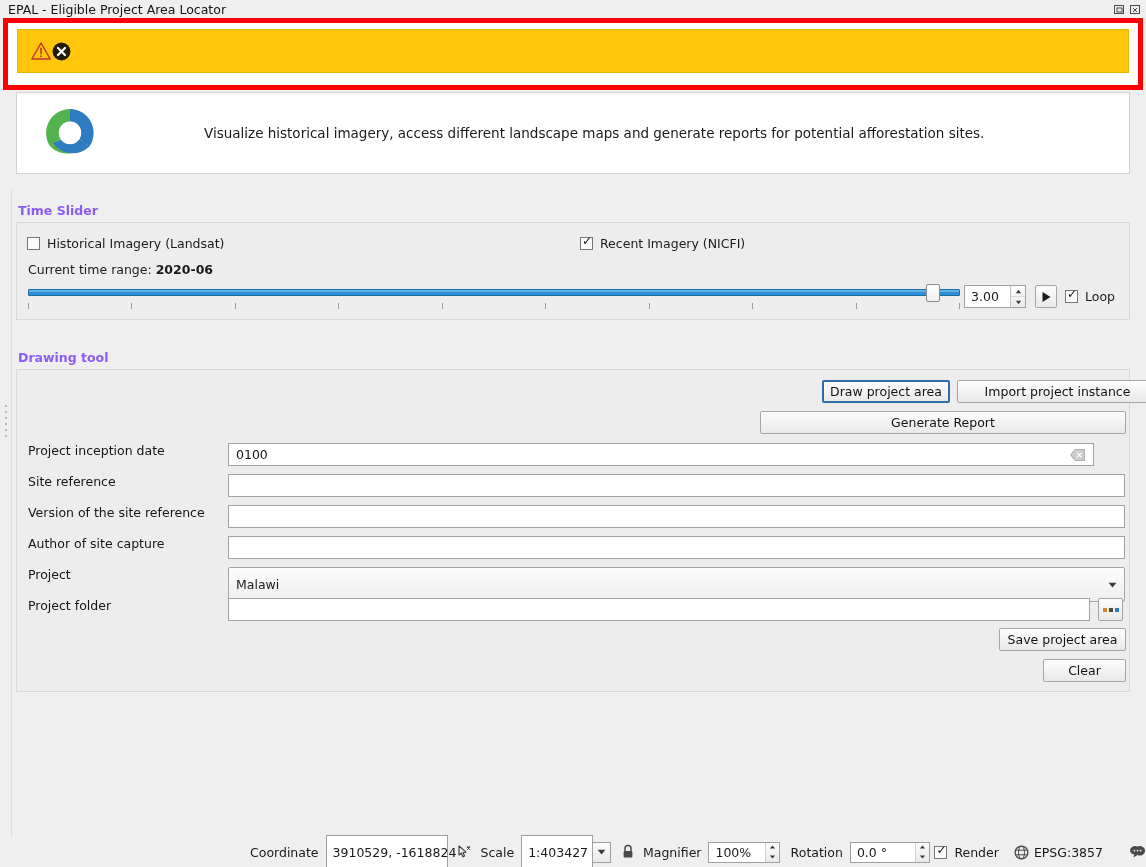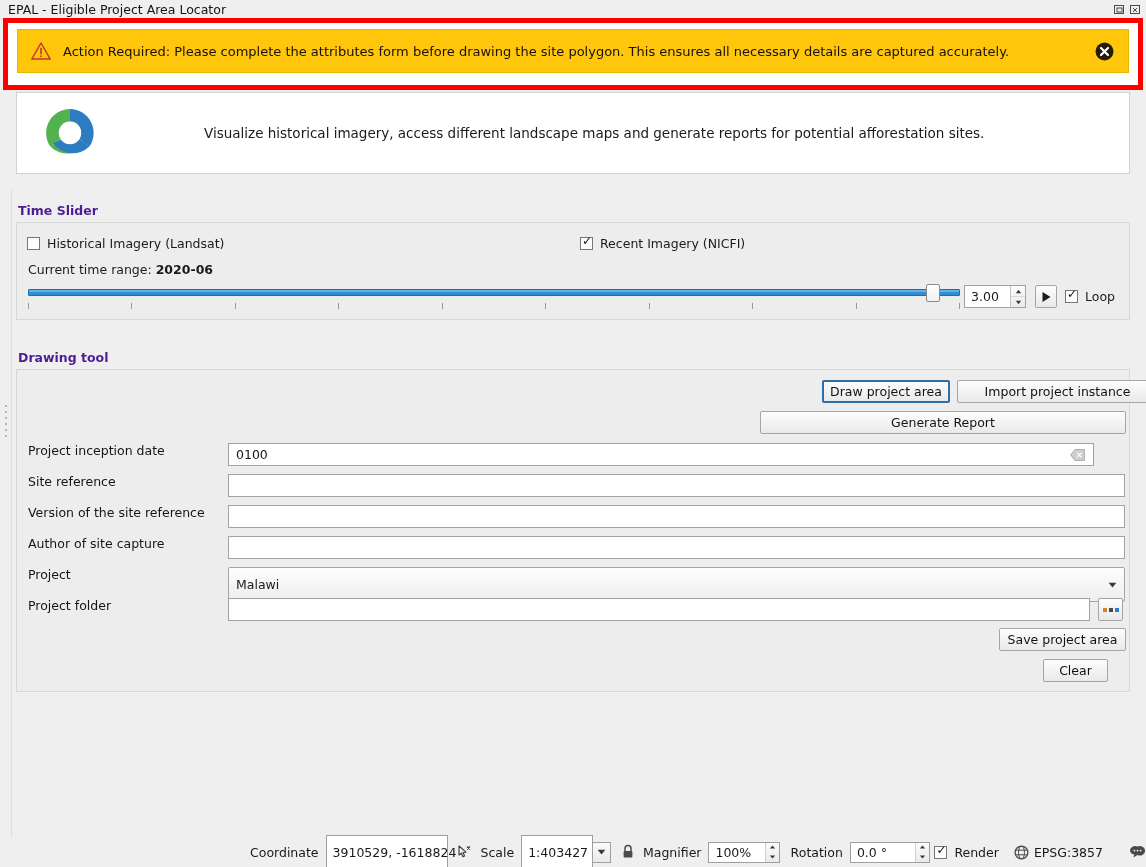--- a/index.html
+++ b/index.html
@@ -58,21 +58,21 @@
     display: flex; align-items: center;
   }
   .logo { width: 62px; height: 62px; margin-left: 22px; flex: 0 0 auto; }
   .logo svg { display: block; }
   .headcard .tagline {
     margin-left: 103px; font-size: 13.5px; color: #1a1a1a; white-space: nowrap;
   }
 
   
   .grp-title {
-    position: absolute; font-weight: bold; font-size: 12.5px; color: #4c1d95;
+    position: absolute; font-weight: bold; font-size: 12.5px; color: #8b5cf6;
   }
   .grp-box {
     position: absolute; background: #ededed; border: 1px solid #d7d7d7;
   }
 
   
   #ts-title { left: 18px; top: 203px; }
   #ts-box   { left: 16px; top: 222px; width: 1114px; height: 98px; }
 
   .chk { display: inline-flex; align-items: center; cursor: pointer; }
@@ -194,21 +194,21 @@
     font-size: 12.5px; cursor: pointer;
   }
   .combo .caret { position: absolute; right: 7px; top: 50%; transform: translateY(-50%); }
   .combo .caret svg { display: block; }
 
   #btn-folder { position: absolute; left: 1098px; top: 598px; width: 25px; height: 23px; }
   .dots { display: flex; gap: 2px; align-items: center; }
   .dots i { width: 4px; height: 4px; display: block; }
 
   #btn-save  { position: absolute; left: 999px; top: 628px; width: 127px; height: 23px; }
-  #btn-clear { position: absolute; left: 1043px; top: 659px; width: 65px; height: 23px; }
+  #btn-clear { position: absolute; left: 1043px; top: 659px; width: 83px; height: 23px; }
 
   
   .splitter { position: absolute; left: 2px; top: 405px; width: 9px; height: 40px; }
   .splitter i {
     position: absolute; left: 3px; width: 2px; height: 2px; background: #b6b6b6;
   }
   .vline {
     position: absolute; left: 11px; top: 190px; width: 1px; height: 670px;
     background: #dddddd;
   }
@@ -263,21 +263,20 @@
   <div class="redframe"></div>
 
   <div class="banner">
     <span class="warn-ico">
       <svg width="22" height="22" viewBox="0 0 22 22">
         <path d="M11 3 L20.2 19 L1.8 19 Z" fill="none" stroke="#c0392b" stroke-width="1.5" stroke-linejoin="round"></path>
         <path d="M11 8.5 L11 13.8" stroke="#c0392b" stroke-width="1.6" stroke-linecap="round"></path>
         <circle cx="11" cy="16.3" r="0.95" fill="#c0392b"></circle>
       </svg>
     </span>
-    <span class="msg">Action Required: Please complete the attributes form before drawing the site polygon. This ensures all necessary details are captured accurately.</span>
     <span class="close-x">
       <svg width="19" height="19" viewBox="0 0 19 19">
         <circle cx="9.5" cy="9.5" r="9" fill="#231c06"></circle>
         <path d="M6 6 L13 13 M13 6 L6 13" stroke="#ffffff" stroke-width="2.2" stroke-linecap="round"></path>
       </svg>
     </span>
   </div>
 
   <div class="headcard">
     <span class="logo">

